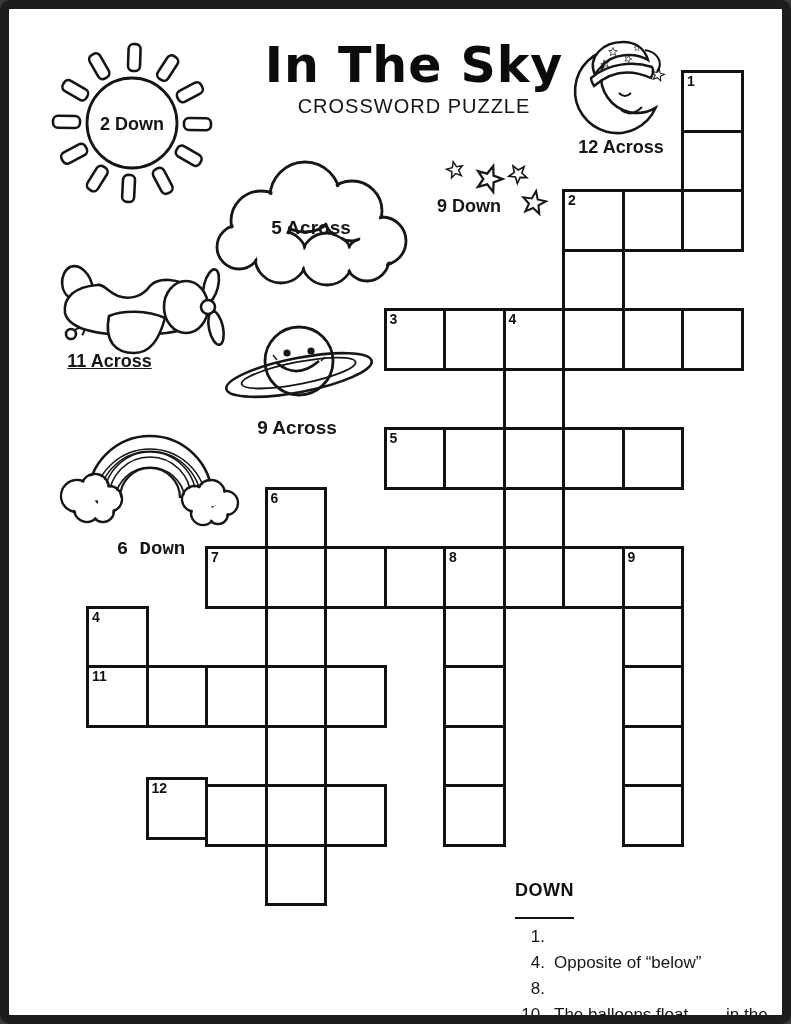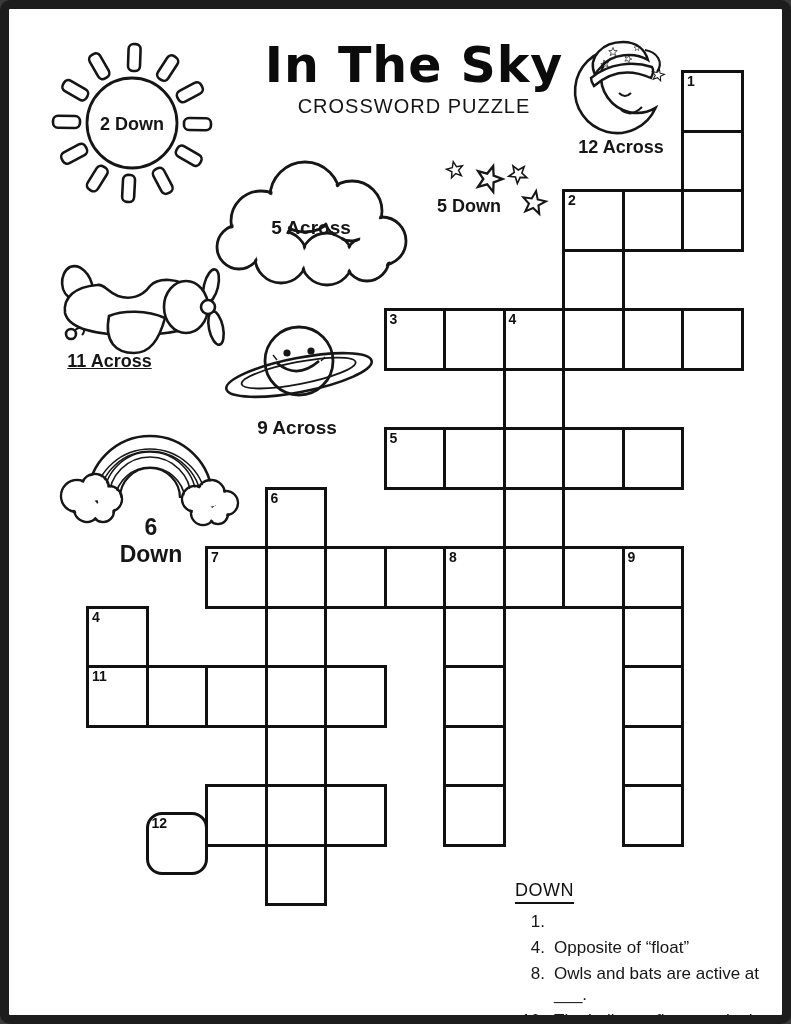--- a/index.html
+++ b/index.html
@@ -26,22 +26,22 @@
   .cell {
     position:absolute; width:62.5px; height:62.5px; box-sizing:border-box;
     border:3px solid #111; background:#fff;
   }
   .cellnum {
     position:absolute; top:0px; left:3px;
     font-weight:bold; font-size:14px; line-height:17px; color:#111;
   }
   
   .clue-head {
-    display:inline-block; font-weight:normal; font-size:18px;
-    border-bottom:2.5px solid #111; padding-bottom:1px; letter-spacing:0.5px;
+    display:inline-block; font-weight:bold; font-size:18px;
+    border-bottom:2.5px solid #111; padding-bottom:16px; letter-spacing:0.5px;
   }
   .clue { display:flex; font-size:17px; line-height:21px; margin-bottom:5px; color:#161616;}
   .clue .num { flex:0 0 30px; text-align:right; margin-right:9px; }
   #across-clues { left:38px; top:901px; width:430px; }
   #down-clues  { left:506px; top:871px; width:270px; }
   #brand {
     right:16px; top:985px; font-family:"DejaVu Sans", sans-serif;
     font-weight:800; font-size:25px; letter-spacing:0.5px;
   }
 </style>
@@ -118,21 +118,21 @@
   </svg>
 
   <svg class="abs" style="left:428px; top:146px;" width="112" height="62" viewBox="0 0 112 62">
     <g stroke="#161616" stroke-width="1.7" fill="none">
       <path d="M0,-10L2.5,-3.4L9.5,-3.1L4,1.3L5.9,8.1L0,4.2L-5.9,8.1L-4,1.3L-9.5,-3.1L-2.5,-3.4Z" transform="translate(18,15) scale(0.85) rotate(-12)"></path>
       <path d="M0,-10L2.5,-3.4L9.5,-3.1L4,1.3L5.9,8.1L0,4.2L-5.9,8.1L-4,1.3L-9.5,-3.1L-2.5,-3.4Z" transform="translate(52,24) scale(1.35) rotate(18)"></path>
       <path d="M0,-10L2.5,-3.4L9.5,-3.1L4,1.3L5.9,8.1L0,4.2L-5.9,8.1L-4,1.3L-9.5,-3.1L-2.5,-3.4Z" transform="translate(81,19) scale(0.95) rotate(40)"></path>
       <path d="M0,-10L2.5,-3.4L9.5,-3.1L4,1.3L5.9,8.1L0,4.2L-5.9,8.1L-4,1.3L-9.5,-3.1L-2.5,-3.4Z" transform="translate(97,48) scale(1.2) rotate(10)"></path>
     </g>
   </svg>
-  <div class="abs pic-label" style="left:425px; top:187px; width:70px;">5 Down</div>
+  <div class="abs pic-label" style="left:425px; top:187px; width:70px;">9 Down</div>
 
   <svg class="abs" style="left:38px; top:246px;" width="185" height="100" viewBox="0 0 185 100">
     <g stroke="#161616" stroke-width="2.6" fill="#fff">
       <ellipse cx="164" cy="31" rx="7" ry="17" transform="rotate(14 164 31)"></ellipse>
       <ellipse cx="169" cy="73" rx="7" ry="17" transform="rotate(-12 169 73)"></ellipse>
       <path d="M26,44 C12,40 12,18 23,12 C33,8 44,19 46,34 C40,40 32,42 26,44 Z"></path>
       <circle cx="24" cy="79" r="5"></circle>
       <path d="M28,75 C35,70 40,75 35,80" fill="none" stroke-width="2"></path>
       <path d="M18,58 C16,42 28,32 50,30 C58,29 60,37 71,41 C83,45 95,42 103,31 C111,22 132,23 146,34 C156,42 158,54 154,63 C148,75 120,80 85,80 C50,80 22,74 18,58 Z"></path>
       <ellipse cx="139" cy="52" rx="22" ry="26"></ellipse>
@@ -183,21 +183,21 @@
       <circle cx="62" cy="98" r="11.4"></circle>
         <circle cx="40" cy="108" r="11.4"></circle>
       <circle cx="56" cy="110" r="9.4"></circle>
       <circle cx="148" cy="98" r="11.4"></circle>
         <circle cx="164" cy="93" r="12.4"></circle>
       <circle cx="179" cy="102" r="10.4"></circle>
         <circle cx="156" cy="112" r="10.4"></circle>
       <circle cx="171" cy="113" r="8.4"></circle>
     </g>
   </svg>
-  <div class="abs pic-label" style="left:102px; top:505px; width:80px; font-size:23px;">6 Down</div>
+  <div class="abs pic-label" style="left:102px; top:529px; width:80px; font-size:19px;font-family:Liberation Mono, monospace;">6 Down</div>
 
   <div id="grid">
       <div class="cell" style="left: 672px; top: 61px;">
         <span class="cellnum">1</span>
       </div>
       <div class="cell" style="left: 672px; top: 120.5px;"></div>
       <div class="cell" style="left: 553px; top: 180px;">
         <span class="cellnum">2</span>
       </div>
       <div class="cell" style="left: 612.5px; top: 180px;"></div>
@@ -250,46 +250,45 @@
       </div>
       <div class="cell" style="left: 136.5px; top: 656px;"></div>
       <div class="cell" style="left: 196px; top: 656px;"></div>
       <div class="cell" style="left: 255.5px; top: 656px;"></div>
       <div class="cell" style="left: 315px; top: 656px;"></div>
       <div class="cell" style="left: 434px; top: 656px;"></div>
       <div class="cell" style="left: 612.5px; top: 656px;"></div>
       <div class="cell" style="left: 255.5px; top: 715.5px;"></div>
       <div class="cell" style="left: 434px; top: 715.5px;"></div>
       <div class="cell" style="left: 612.5px; top: 715.5px;"></div>
-      <div class="cell" style="left: 136.5px; top: 803px; border-radius: 16px;">
+      <div class="cell" style="left: 136.5px; top: 768px;">
         <span class="cellnum">12</span>
       </div>
       <div class="cell" style="left: 196px; top: 775px;"></div>
       <div class="cell" style="left: 255.5px; top: 775px;"></div>
       <div class="cell" style="left: 315px; top: 775px;"></div>
       <div class="cell" style="left: 434px; top: 775px;"></div>
       <div class="cell" style="left: 612.5px; top: 775px;"></div>
       <div class="cell" style="left: 255.5px; top: 834.5px;"></div>
     </div>
 
 
   <div class="abs" id="down-clues">
     <span class="clue-head">DOWN</span>
     <div style="height:7px"></div>
     <div id="down-list">
         <div class="clue">
           <span class="num">1.</span>
         </div>
         <div class="clue">
           <span class="num">4.</span>
-          <span class="txt">Opposite of “float”</span>
+          <span class="txt">Opposite of “below”</span>
         </div>
         <div class="clue">
           <span class="num">8.</span>
-          <span class="txt">Owls and bats are active at ___.</span>
         </div>
         <div class="clue">
           <span class="num">10.</span>
           <span class="txt">The balloons float ___ in the sky.</span>
         </div>
       </div>
   </div>
 
 
 </div>

